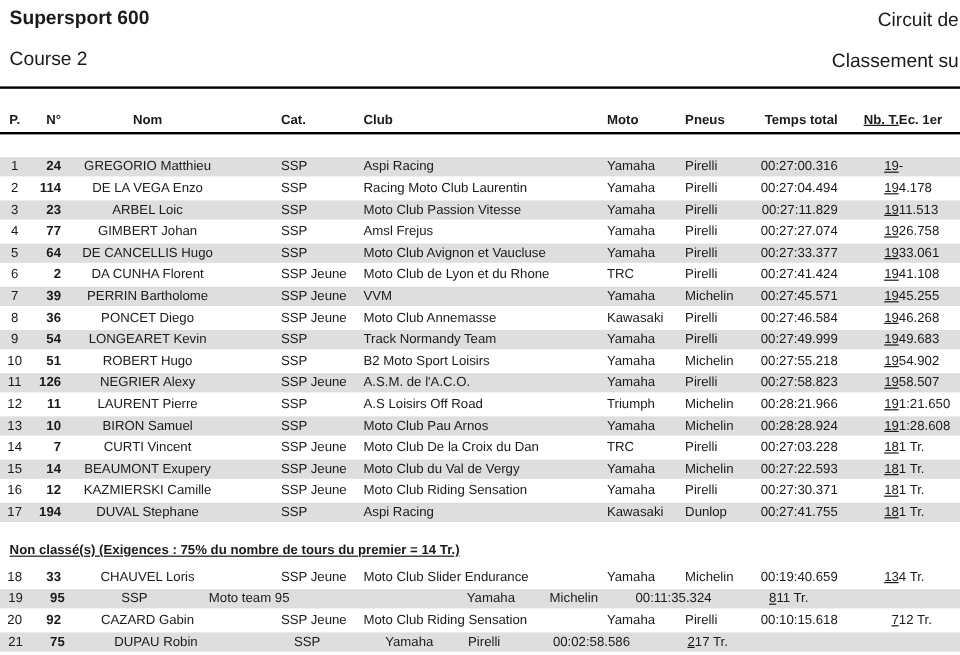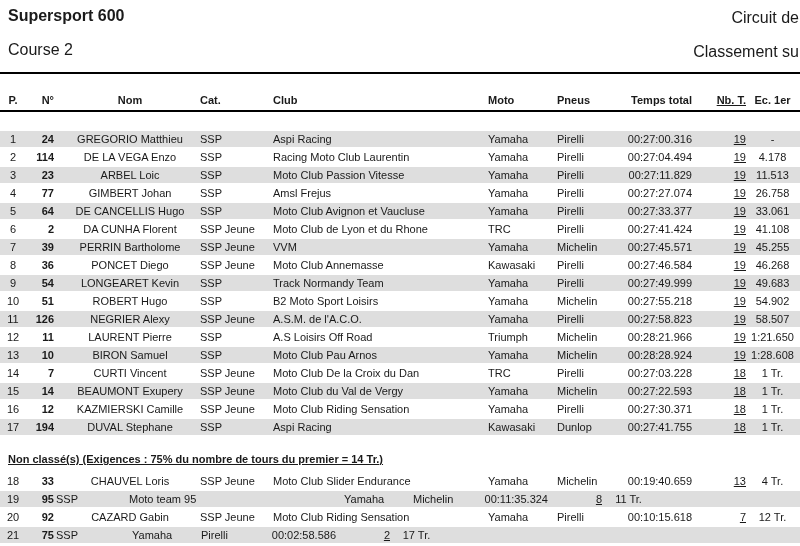--- a/index.html
+++ b/index.html
@@ -33,27 +33,27 @@
     font-size:11px; font-weight:700; text-decoration:underline; white-space:nowrap;text-align:right;
   }
 
   .row { display:flex; height:18px; line-height:17px; font-size:11px; }
   .row.alt { background:linear-gradient(#dedede,#dedede) left top / 100% 16px no-repeat; }
 
   .cell { box-sizing:border-box; overflow:hidden; white-space:nowrap; }
   .c-pos   { width:26px;  text-align:center; }
   .c-num   { width:28px;  text-align:right;  font-weight:700; }
   .c-nom   { width:144px; padding-left:8px;text-align:center; }
-  .c-cat   { width:74px;  padding-left:2px; }
+  .c-cat   { width:74px;  padding-left:2px;margin-left:45px; }
   .c-club  { width:212px; padding-left:1px; }
   .c-moto  { width:71px;  padding-left:4px; }
   .c-pneus { width:65px;  padding-left:2px; }
   .c-temps { width:72px;  text-align:right; }
   .c-laps  { width:54px;  text-align:right;text-decoration:underline; }
-  .c-ec    { width:54px;  text-align:center; padding-right:1px; }
+  .c-ec    { width:54px;  text-align:left; padding-right:1px; }
 </style>
 </head>
 <body>
 
 <div class="page">
 
   <div class="doc-title">Supersport 600</div>
   <div class="doc-subtitle">Course 2</div>
   <div class="doc-right1">Circuit de</div>
   <div class="doc-right2">Classement su</div>
@@ -316,20 +316,21 @@
         <div class="cell c-club">Moto Club Riding Sensation</div>
         <div class="cell c-moto">Yamaha</div>
         <div class="cell c-pneus">Pirelli</div>
         <div class="cell c-temps">00:10:15.618</div>
         <div class="cell c-laps">7</div>
         <div class="cell c-ec">12 Tr.</div>
       </div>
       <div class="row alt">
         <div class="cell c-pos">21</div>
         <div class="cell c-num">75</div>
+        <div class="cell c-nom">DUPAU Robin</div>
         <div class="cell c-cat">SSP</div>
         <div class="cell c-moto">Yamaha</div>
         <div class="cell c-pneus">Pirelli</div>
         <div class="cell c-temps">00:02:58.586</div>
         <div class="cell c-laps">2</div>
         <div class="cell c-ec">17 Tr.</div>
       </div>
     </div>
 
 </div>

